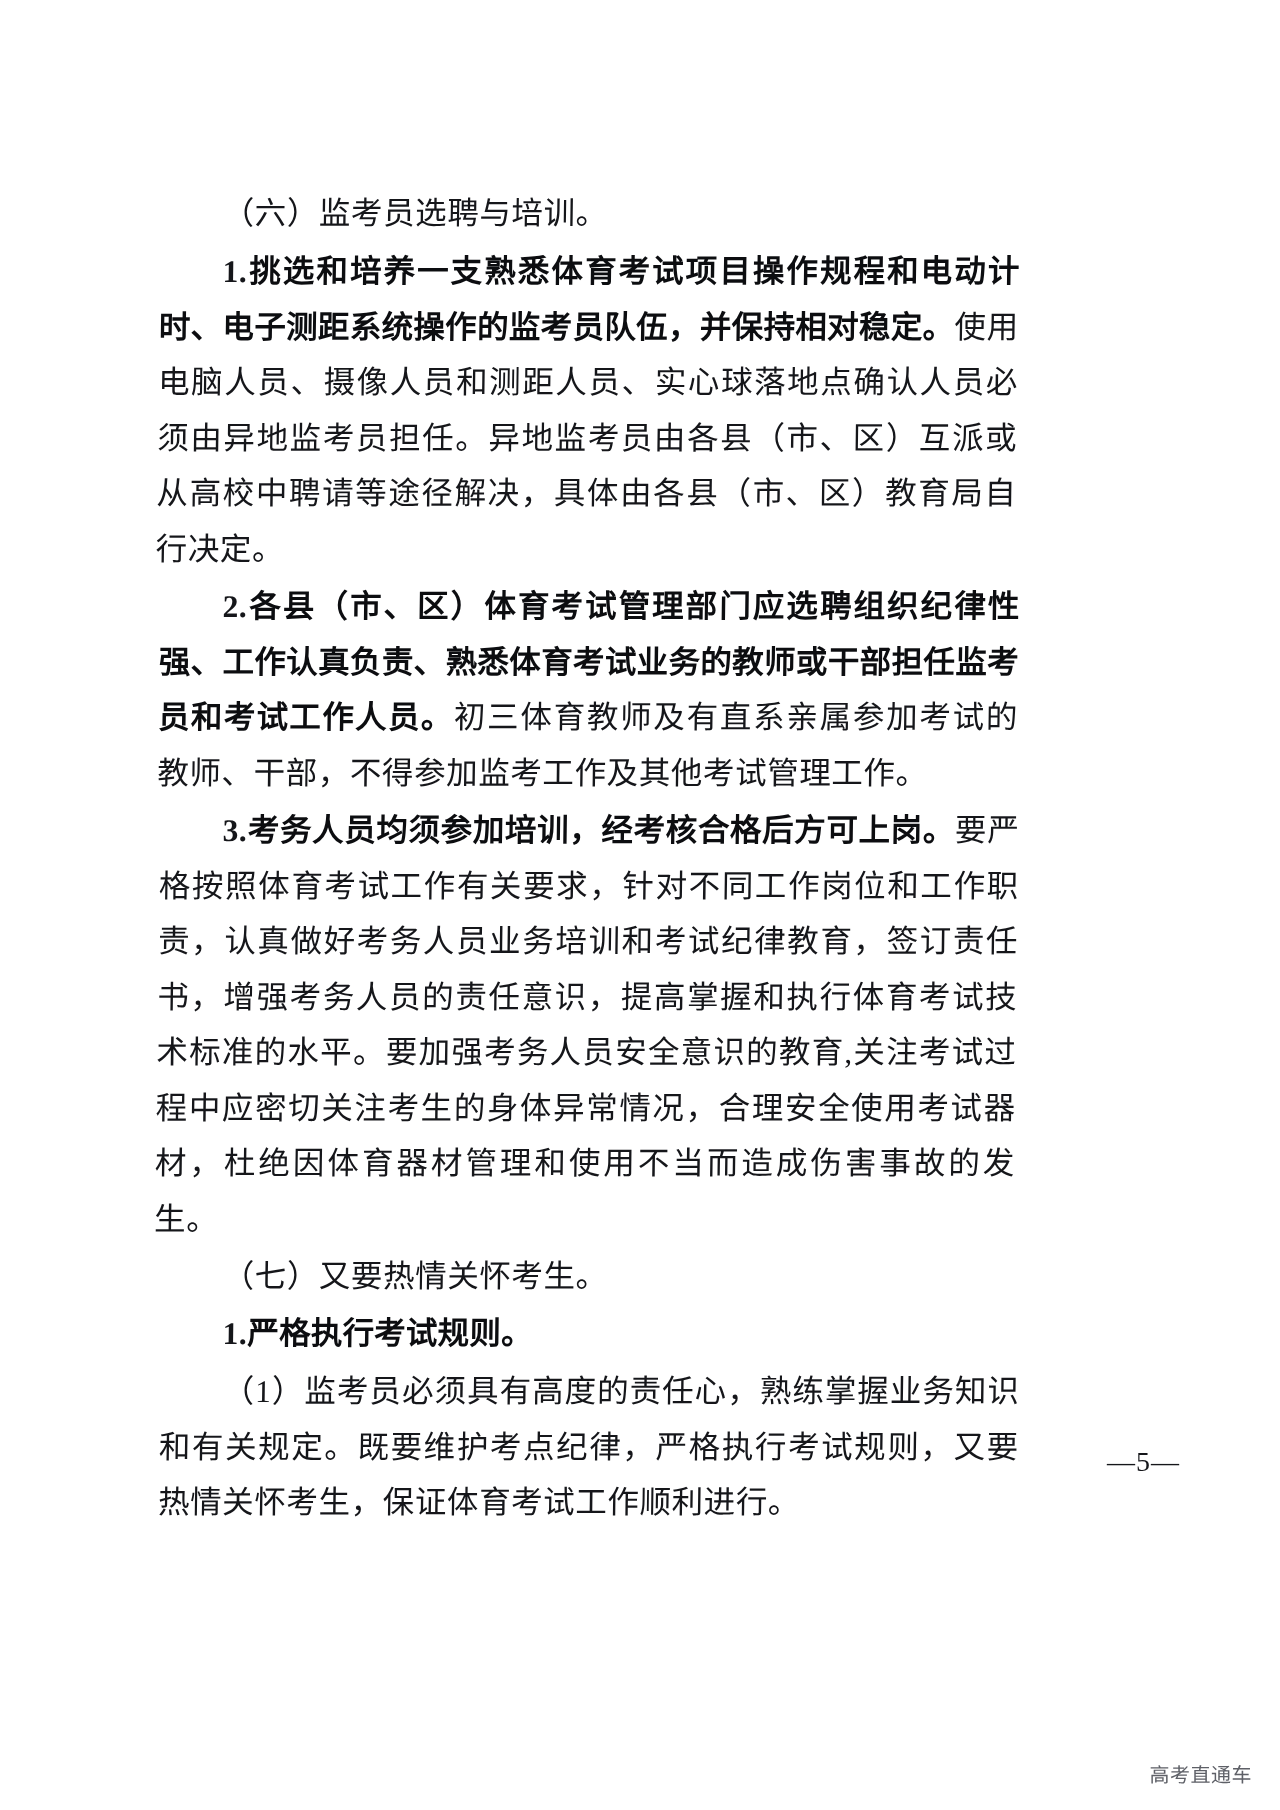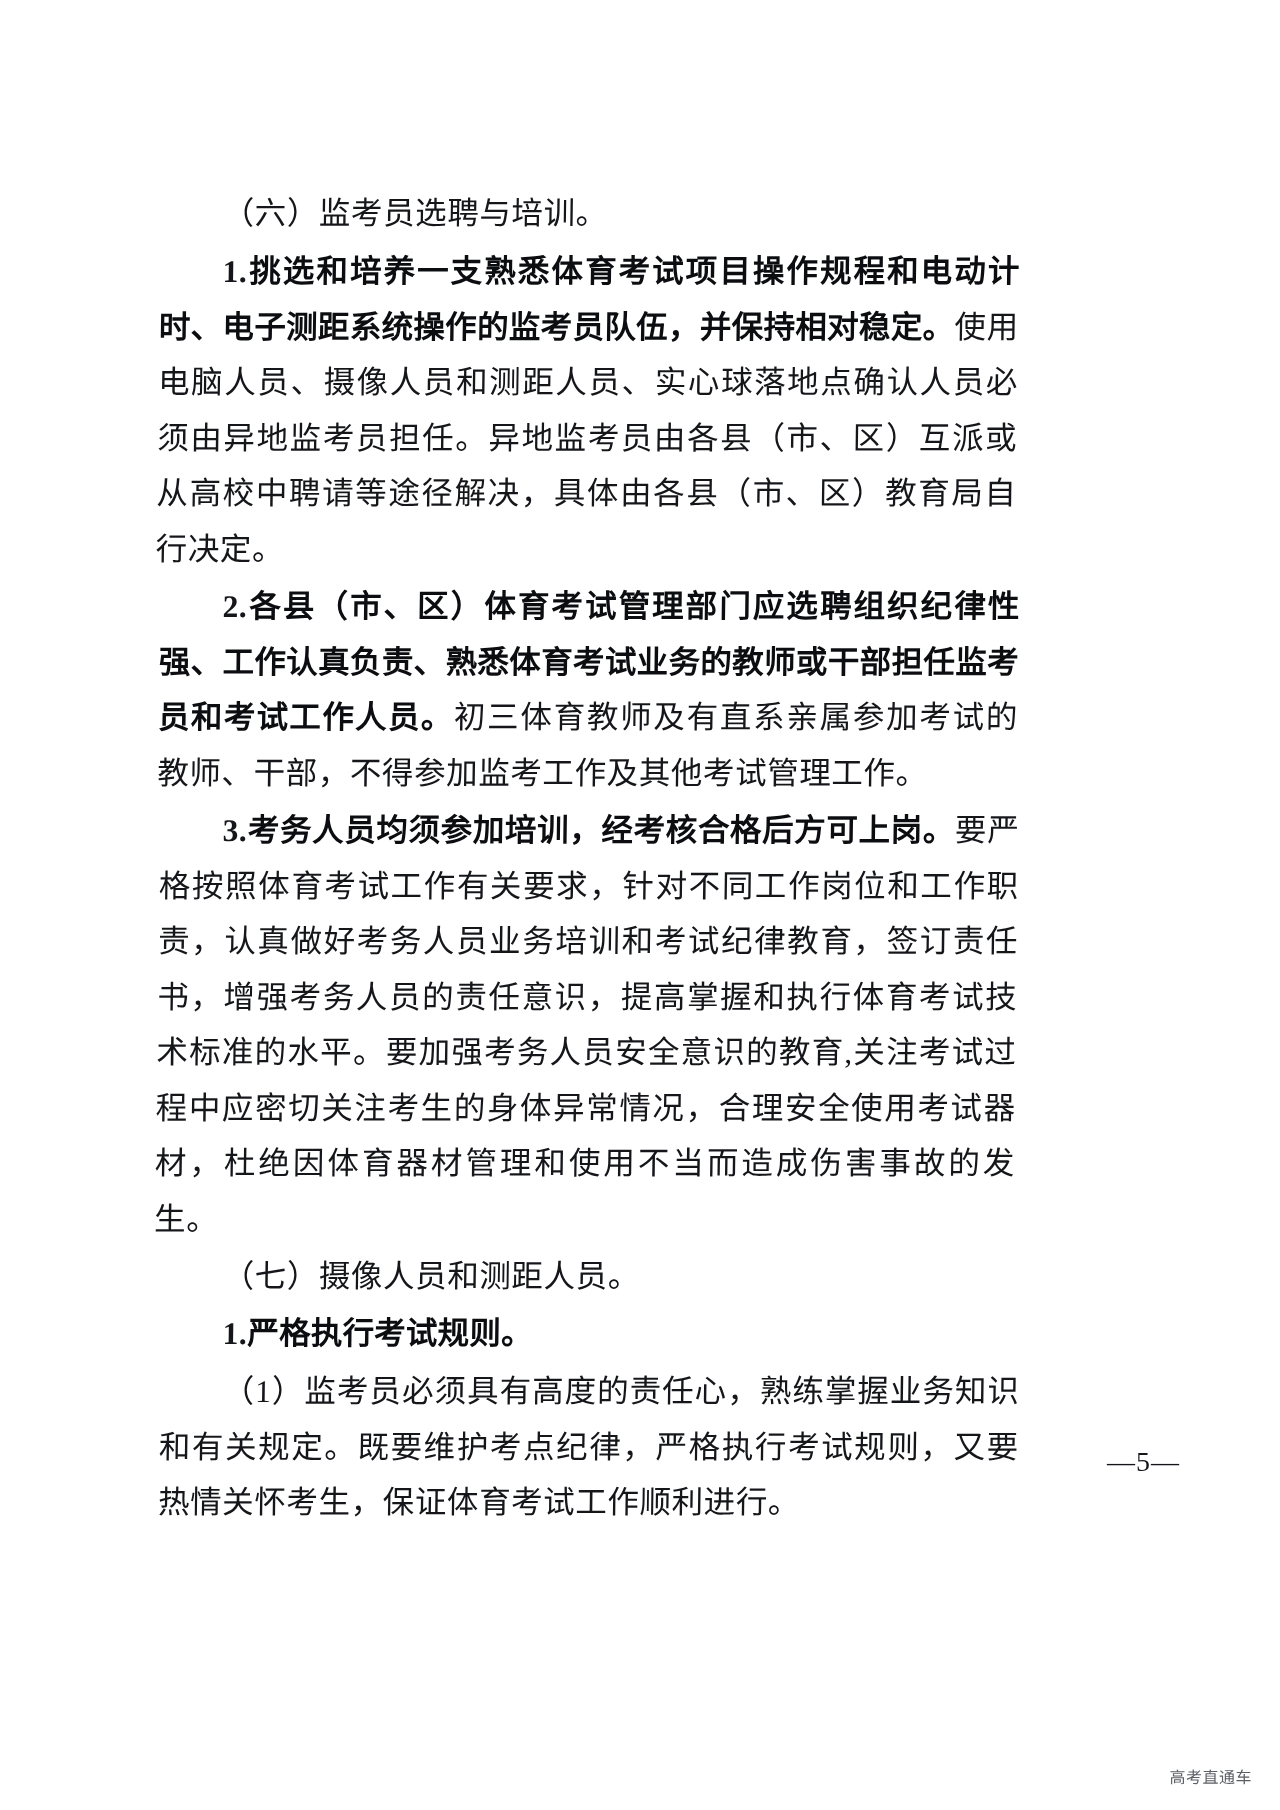--- a/index.html
+++ b/index.html
@@ -65,21 +65,21 @@
     font-family: "Liberation Serif", "DejaVu Serif", serif;
     font-size: 28px;
     color: #15161a;
     letter-spacing: 1px;
   }
   .watermark {
     position: absolute;
     right: 28px;
     bottom: 22px;
     font-family: "DejaVu Sans", "Liberation Sans", sans-serif;
-    font-size: 16px;
+    font-size: 20px;
     color: #5e6067;
     letter-spacing: 0.5px;
   }
 </style>
 </head>
 <body>
 
 <div class="page">
 
   <div class="doc-body">
@@ -94,21 +94,21 @@
 
     <p class="para body-text">
       <span class="lead-num">2.</span><span class="lead">各县（市、区）体育考试管理部门应选聘组织纪律性强、工作认真负责、熟悉体育考试业务的教师或干部担任监考员和考试工作人员。</span><span class="rest">初三体育教师及有直系亲属参加考试的教师、干部，不得参加监考工作及其他考试管理工作。</span>
     </p>
 
     <p class="para body-text">
       <span class="lead-num">3.</span><span class="lead">考务人员均须参加培训，经考核合格后方可上岗。</span><span class="rest">要严格按照体育考试工作有关要求，针对不同工作岗位和工作职责，认真做好考务人员业务培训和考试纪律教育，签订责任书，增强考务人员的责任意识，提高掌握和执行体育考试技术标准的水平。要加强考务人员安全意识的教育,关注考试过程中应密切关注考生的身体异常情况，合理安全使用考试器材，杜绝因体育器材管理和使用不当而造成伤害事故的发生。</span>
     </p>
 
     <p class="para body-text">
-      <span class="rest">（七）摄像人员和测距人员。</span>
+      <span class="rest">（七）又要热情关怀考生。</span>
     </p>
 
     <p class="para body-text">
       <span class="lead-num">1.</span><span class="lead">严格执行考试规则。</span>
     </p>
 
     <p class="para body-text">
       <span class="rest">（1）监考员必须具有高度的责任心，熟练掌握业务知识和有关规定。既要维护考点纪律，严格执行考试规则，又要热情关怀考生，保证体育考试工作顺利进行。</span>
     </p>
 

